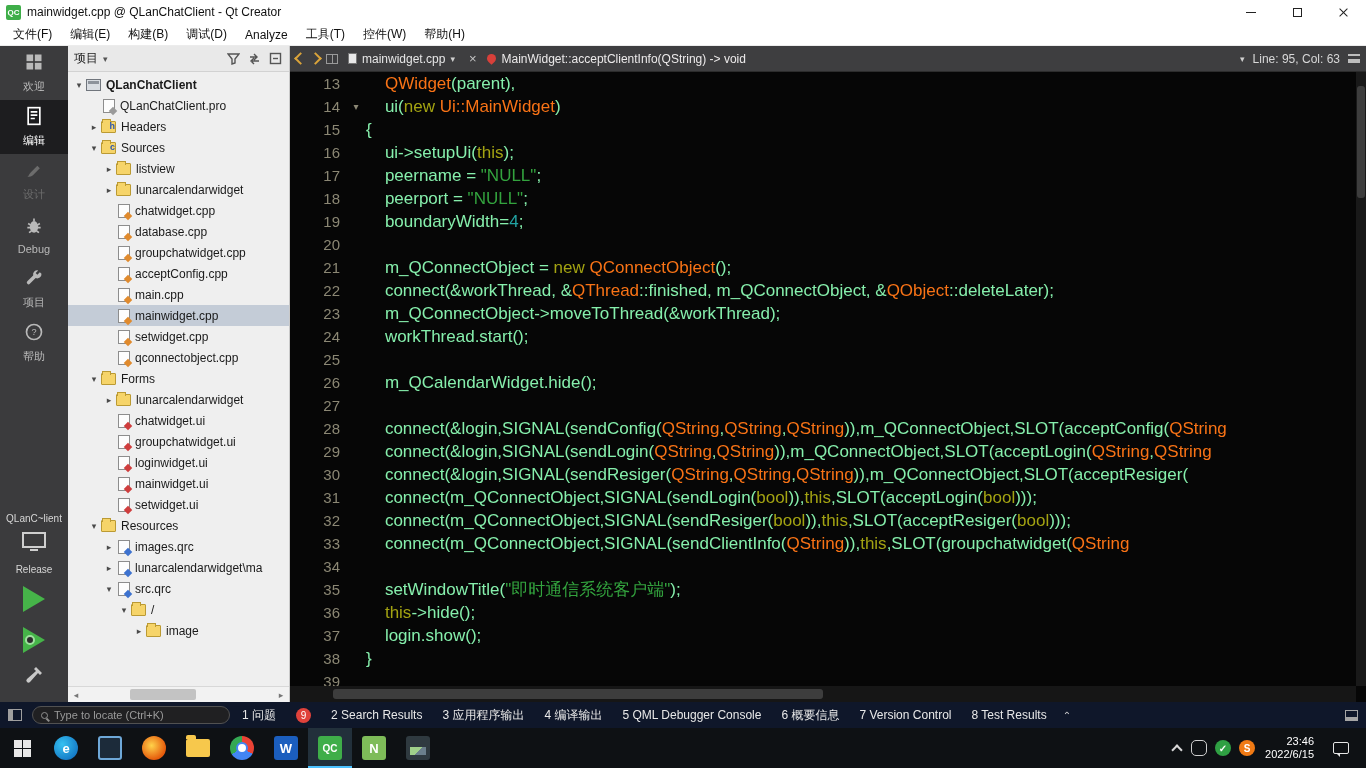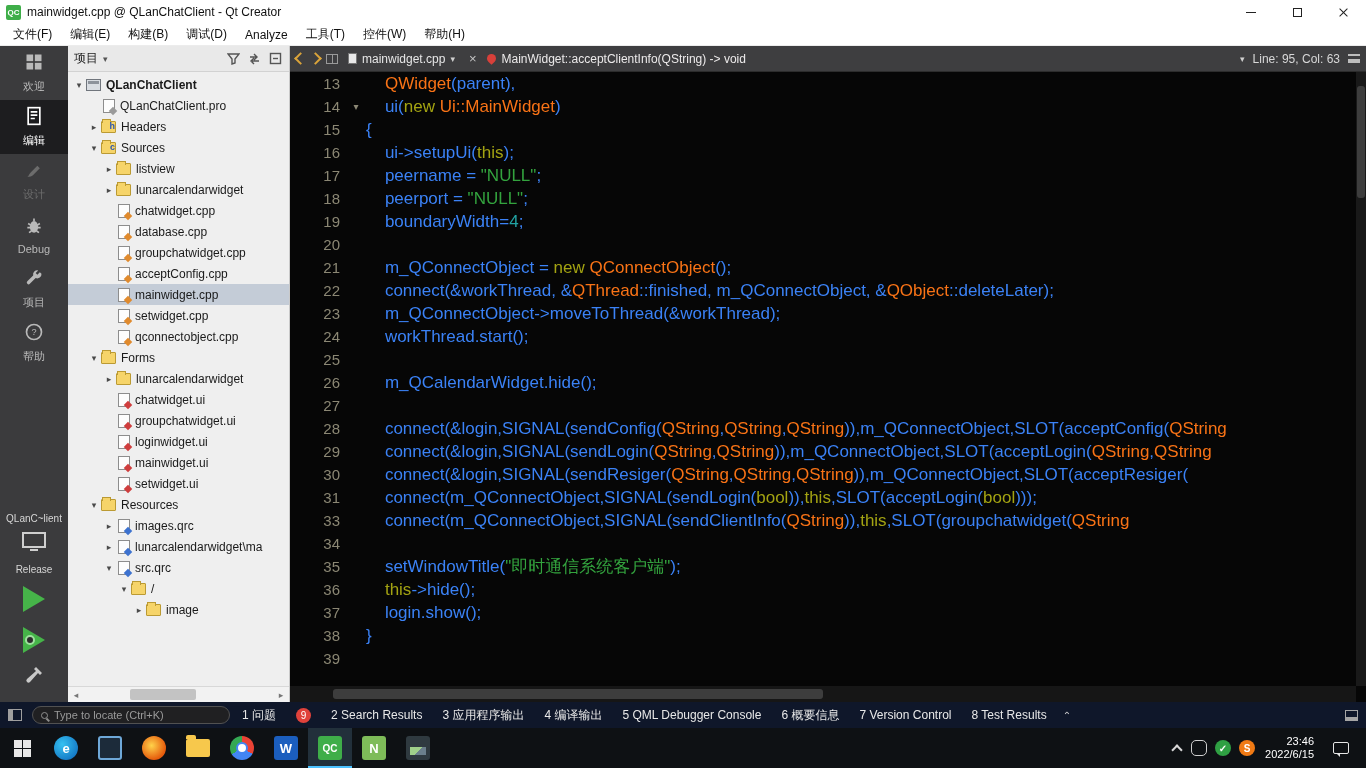--- a/index.html
+++ b/index.html
@@ -92,21 +92,21 @@
   .nav-right { margin-left:auto; display:flex; align-items:center; gap:8px; color:#d8d8d8; font-size:12px; white-space:nowrap; }
   .menu-ic { width:12px; height:9px; border-top:2px solid #bdbdbd; border-bottom:2px solid #bdbdbd; position:relative; }
   .menu-ic::after { content:""; position:absolute; top:2.5px; left:0; right:0; height:2px; background:#bdbdbd; }
 
   .code-wrap { position:relative; flex:1; overflow:hidden; }
   .code-area { position:absolute; inset:0 10px 16px 0; overflow:hidden; font-family:"Liberation Mono","DejaVu Sans Mono",monospace; font-size:17px; }
   .code-line { height:23px; line-height:23px; display:flex; white-space:pre; }
   .gutter-num { width:56px; flex:none; text-align:right; padding-right:6px; color:#8b8774; font-size:15px; }
   .fold { width:20px; flex:none; color:#8b8774; font-size:10px; text-align:center; }
   .code-text { white-space:pre; }
-  .c-d { color:#3b82f6; } .c-t { color:#f97316; } .c-k { color:#a3a312; }
+  .c-d { color:#86efac; } .c-t { color:#f97316; } .c-k { color:#a3a312; }
   .c-s { color:#33a33e; } .c-n { color:#22a3a3; }
 
   .ed-vscroll { position:absolute; top:0; right:0; width:10px; bottom:16px; background:#191919; }
   .ed-vthumb { position:absolute; top:14px; left:1px; right:1px; height:112px; background:#3d3d3d; border-radius:3px; }
   .ed-hscroll { position:absolute; left:0; right:10px; bottom:0; height:16px; background:#161616; }
   .ed-hthumb { position:absolute; left:4%; width:46%; top:3px; bottom:3px; background:#3d3d3d; border-radius:3px; }
 
   
   .locator { position:absolute; left:0; right:0; bottom:40px; height:26px; background:#0f172a; display:flex; align-items:center; gap:10px; padding:0 8px; }
   .loc-toggle { width:14px; height:12px; border:1px solid #9f9f9f; position:relative; flex:none; }
@@ -336,20 +336,26 @@
             <span class="chev"></span>
             <span class="ticon file cpp"></span>
             <span class="tree-label">groupchatwidget.cpp</span>
           </div>
           <div class="tree-row">
             <span style="width: 34px; flex: 0 0 auto;"></span>
             <span class="chev"></span>
             <span class="ticon file cpp"></span>
             <span class="tree-label">acceptConfig.cpp</span>
           </div>
+          <div class="tree-row">
+            <span style="width: 34px; flex: 0 0 auto;"></span>
+            <span class="chev"></span>
+            <span class="ticon file cpp"></span>
+            <span class="tree-label">main.cpp</span>
+          </div>
           <div class="tree-row selected">
             <span style="width: 34px; flex: 0 0 auto;"></span>
             <span class="chev"></span>
             <span class="ticon file cpp"></span>
             <span class="tree-label">mainwidget.cpp</span>
           </div>
           <div class="tree-row">
             <span style="width: 34px; flex: 0 0 auto;"></span>
             <span class="chev"></span>
             <span class="ticon file cpp"></span>
@@ -482,20 +488,21 @@
             <div class="code-line"><span class="gutter-num">22</span><span class="fold"></span><span class="code-text"><span class="c-d">    connect(&amp;workThread, &amp;</span><span class="c-t">QThread</span><span class="c-d">::finished, m_QConnectObject, &amp;</span><span class="c-t">QObject</span><span class="c-d">::deleteLater);</span></span></div>
             <div class="code-line"><span class="gutter-num">23</span><span class="fold"></span><span class="code-text"><span class="c-d">    m_QConnectObject-&gt;moveToThread(&amp;workThread);</span></span></div>
             <div class="code-line"><span class="gutter-num">24</span><span class="fold"></span><span class="code-text"><span class="c-d">    workThread.start();</span></span></div>
             <div class="code-line"><span class="gutter-num">25</span><span class="fold"></span><span class="code-text"></span></div>
             <div class="code-line"><span class="gutter-num">26</span><span class="fold"></span><span class="code-text"><span class="c-d">    m_QCalendarWidget.hide();</span></span></div>
             <div class="code-line"><span class="gutter-num">27</span><span class="fold"></span><span class="code-text"></span></div>
             <div class="code-line"><span class="gutter-num">28</span><span class="fold"></span><span class="code-text"><span class="c-d">    connect(&amp;login,SIGNAL(sendConfig(</span><span class="c-t">QString</span><span class="c-d">,</span><span class="c-t">QString</span><span class="c-d">,</span><span class="c-t">QString</span><span class="c-d">)),m_QConnectObject,SLOT(acceptConfig(</span><span class="c-t">QString</span></span></div>
             <div class="code-line"><span class="gutter-num">29</span><span class="fold"></span><span class="code-text"><span class="c-d">    connect(&amp;login,SIGNAL(sendLogin(</span><span class="c-t">QString</span><span class="c-d">,</span><span class="c-t">QString</span><span class="c-d">)),m_QConnectObject,SLOT(acceptLogin(</span><span class="c-t">QString</span><span class="c-d">,</span><span class="c-t">QString</span></span></div>
             <div class="code-line"><span class="gutter-num">30</span><span class="fold"></span><span class="code-text"><span class="c-d">    connect(&amp;login,SIGNAL(sendResiger(</span><span class="c-t">QString</span><span class="c-d">,</span><span class="c-t">QString</span><span class="c-d">,</span><span class="c-t">QString</span><span class="c-d">)),m_QConnectObject,SLOT(acceptResiger(</span></span></div>
             <div class="code-line"><span class="gutter-num">31</span><span class="fold"></span><span class="code-text"><span class="c-d">    connect(m_QConnectObject,SIGNAL(sendLogin(</span><span class="c-k">bool</span><span class="c-d">)),</span><span class="c-k">this</span><span class="c-d">,SLOT(acceptLogin(</span><span class="c-k">bool</span><span class="c-d">)));</span></span></div>
+            <div class="code-line"><span class="gutter-num">32</span><span class="fold"></span><span class="code-text"><span class="c-d">    connect(m_QConnectObject,SIGNAL(sendResiger(</span><span class="c-k">bool</span><span class="c-d">)),</span><span class="c-k">this</span><span class="c-d">,SLOT(acceptResiger(</span><span class="c-k">bool</span><span class="c-d">)));</span></span></div>
             <div class="code-line"><span class="gutter-num">33</span><span class="fold"></span><span class="code-text"><span class="c-d">    connect(m_QConnectObject,SIGNAL(sendClientInfo(</span><span class="c-t">QString</span><span class="c-d">)),</span><span class="c-k">this</span><span class="c-d">,SLOT(groupchatwidget(</span><span class="c-t">QString</span></span></div>
             <div class="code-line"><span class="gutter-num">34</span><span class="fold"></span><span class="code-text"></span></div>
             <div class="code-line"><span class="gutter-num">35</span><span class="fold"></span><span class="code-text"><span class="c-d">    setWindowTitle(</span><span class="c-s">"即时通信系统客户端"</span><span class="c-d">);</span></span></div>
             <div class="code-line"><span class="gutter-num">36</span><span class="fold"></span><span class="code-text"><span class="c-d">    </span><span class="c-k">this</span><span class="c-d">-&gt;hide();</span></span></div>
             <div class="code-line"><span class="gutter-num">37</span><span class="fold"></span><span class="code-text"><span class="c-d">    login.show();</span></span></div>
             <div class="code-line"><span class="gutter-num">38</span><span class="fold"></span><span class="code-text"><span class="c-d">}</span></span></div>
             <div class="code-line"><span class="gutter-num">39</span><span class="fold"></span><span class="code-text"></span></div>
           </div>
         <div class="ed-vscroll">
             <div class="ed-vthumb"></div>

